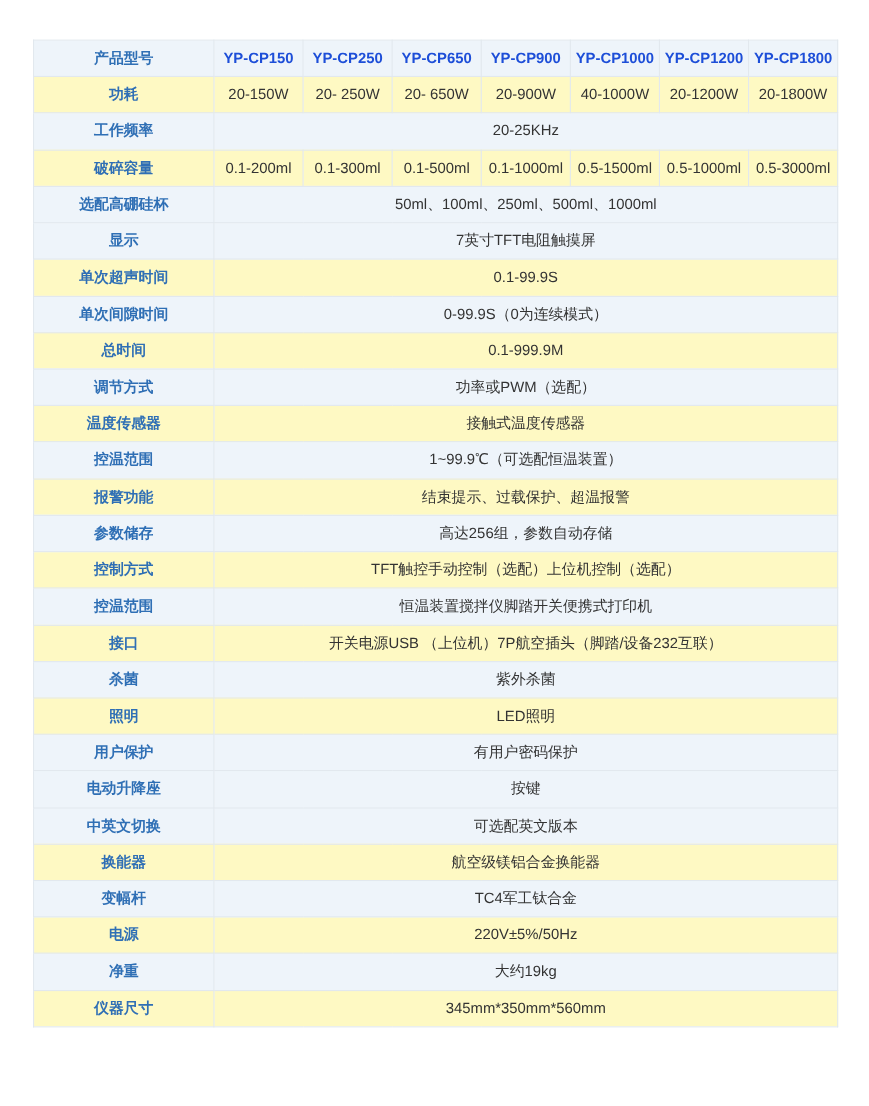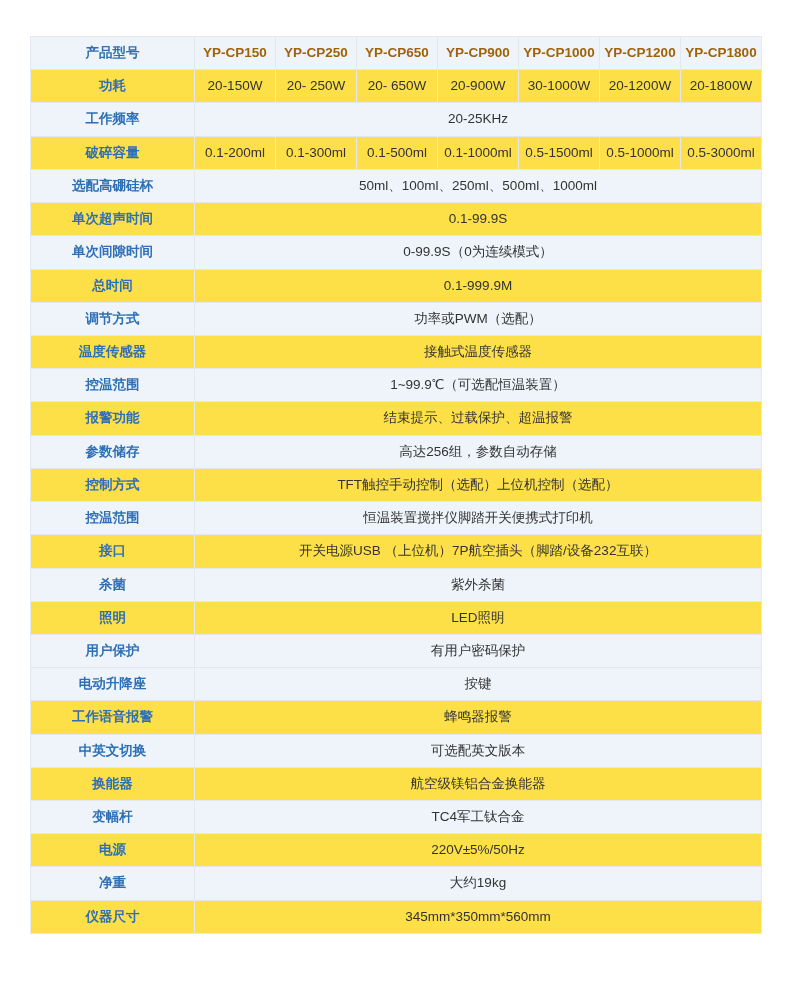--- a/index.html
+++ b/index.html
@@ -37,29 +37,29 @@
   td.label {
     width: 164px;
     color: #2f6fb5;
     font-weight: bold;
     font-size: 13.5px;
   }
   tr.shade td {
     background: #eef4fa;
   }
   tr.plain td {
-    background: #fde047;
+    background: #fef9c3;
   }
   td.value {
     color: #333333;
     font-weight: normal;
     margin-top: 28px;
   }
   td.head {
-    color: #a16207;
+    color: #1d4ed8;
     font-weight: bold;
     font-size: 14px;
   }
   td.head.label {
     color: #2f6fb5;
   }
   .row-tall td {
     padding-top: 13px;
     padding-bottom: 13px;
   }
@@ -91,21 +91,21 @@
         <td class="head">YP-CP1200</td>
         <td class="head">YP-CP1800</td>
       </tr>
 
       <tr class="plain row-tall">
         <td class="label">功耗</td>
         <td class="value">20-150W</td>
         <td class="value">20- 250W</td>
         <td class="value">20- 650W</td>
         <td class="value">20-900W</td>
-        <td class="value">30-1000W</td>
+        <td class="value">40-1000W</td>
         <td class="value">20-1200W</td>
         <td class="value">20-1800W</td>
       </tr>
 
       <tr class="shade row-tall">
         <td class="label">工作频率</td>
         <td class="value" colspan="7">20-25KHz</td>
       </tr>
 
       <tr class="plain row-tall">
@@ -118,20 +118,24 @@
         <td class="value">0.5-1000ml</td>
         <td class="value">0.5-3000ml</td>
       </tr>
 
       <tr class="shade row-tall">
         <td class="label">选配高硼硅杯</td>
         <td class="value" colspan="7">50ml、100ml、250ml、500ml、1000ml</td>
       </tr>
 
 
+      <tr class="shade">
+        <td class="label">显示</td>
+        <td class="value" colspan="7">7英寸TFT电阻触摸屏</td>
+      </tr>
 
       <tr class="plain">
         <td class="label">单次超声时间</td>
         <td class="value" colspan="7">0.1-99.9S</td>
       </tr>
 
       <tr class="shade">
         <td class="label">单次间隙时间</td>
         <td class="value" colspan="7">0-99.9S（0为连续模式）</td>
       </tr>
@@ -195,24 +199,20 @@
         <td class="label">用户保护</td>
         <td class="value" colspan="7">有用户密码保护</td>
       </tr>
 
 
       <tr class="shade">
         <td class="label">电动升降座</td>
         <td class="value" colspan="7">按键</td>
       </tr>
 
-      <tr class="plain">
-        <td class="label">工作语音报警</td>
-        <td class="value" colspan="7">蜂鸣器报警</td>
-      </tr>
 
       <tr class="shade">
         <td class="label">中英文切换</td>
         <td class="value" colspan="7">可选配英文版本</td>
       </tr>
 
       <tr class="plain">
         <td class="label">换能器</td>
         <td class="value" colspan="7">航空级镁铝合金换能器</td>
       </tr>

